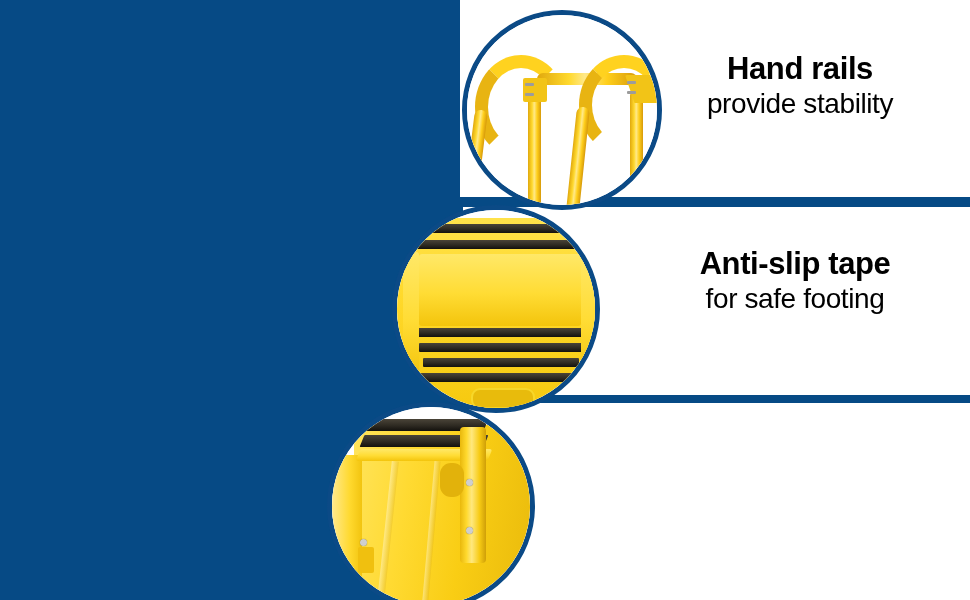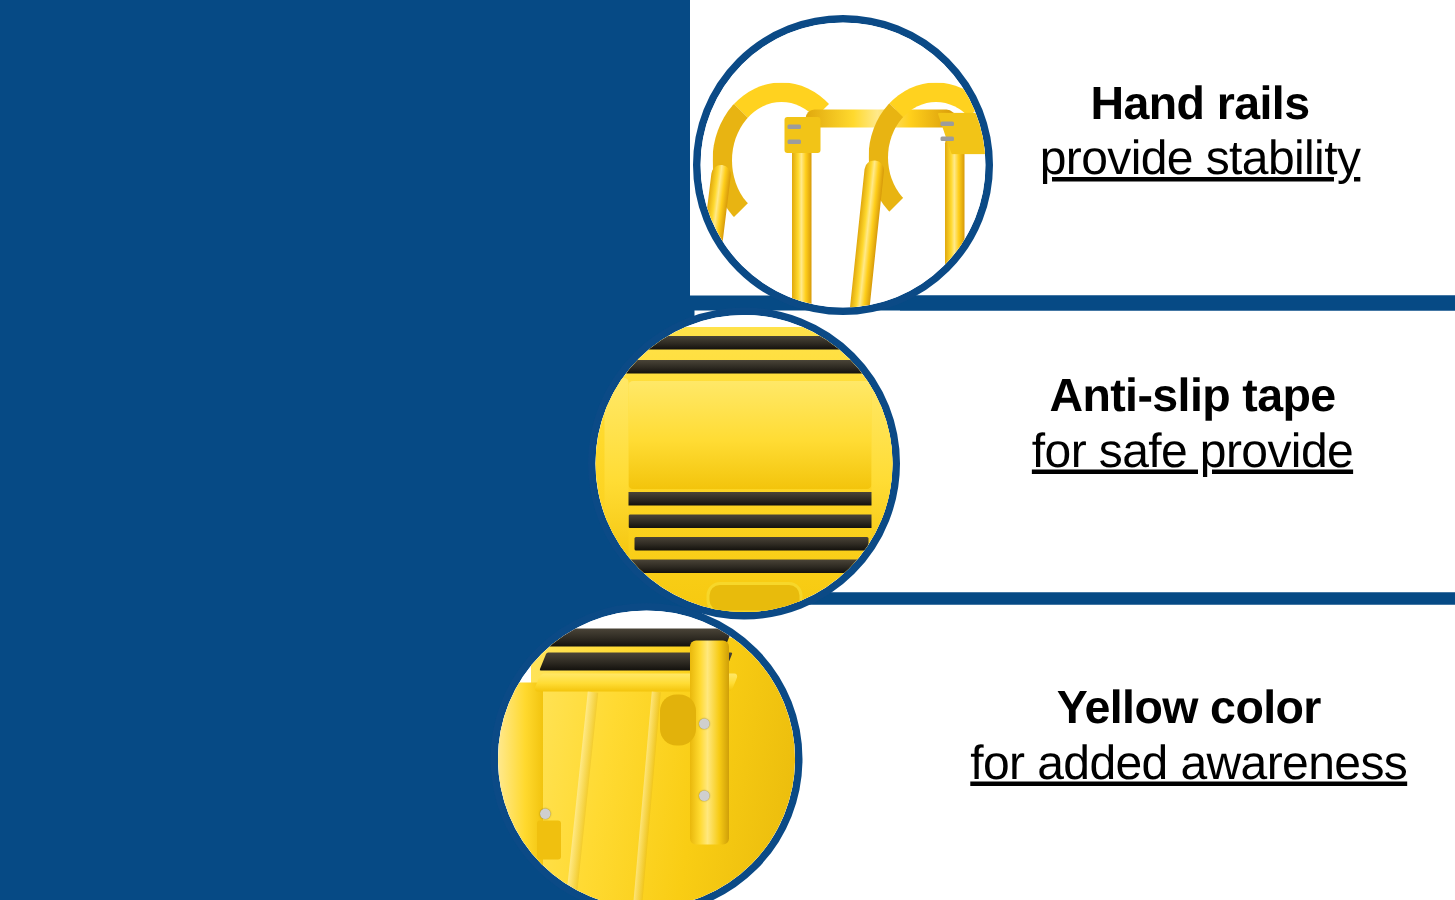--- a/index.html
+++ b/index.html
@@ -66,24 +66,23 @@
   .feature-title {
     display: block;
     font-weight: 700;
     font-size: 31px;
     line-height: 1.12;
     letter-spacing: -0.4px;
   }
   .feature-sub {
     display: block;
     font-weight: 400;
-    font-size: 32px;
+    font-size: 28px;
     line-height: 1.18;
     letter-spacing: -0.4px;
-    text-decoration: underline;
   }
   #text-1 { left: 640px; top: 52px;  width: 320px; text-align: center; }
   #text-2 { left: 630px; top: 247px; width: 330px; }
   #text-3 { left: 620px; top: 455px; width: 345px; }
 
   
   .photo-circle {
     position: absolute;
     border-radius: 50%;
     background: #ffffff;
@@ -243,21 +242,21 @@
 
       <div class="handle-slot" style="left:74px; top:178px; width:60px; height:17px;"></div>
 
       <div class="tread-plate" style="left:6px; top:42px; width:16px; height:126px;"></div>
       <div class="tread-plate" style="left:184px; top:42px; width:16px; height:126px;"></div>
     </div>
   </div>
 
   <div class="feature-text" id="text-2">
     <span class="feature-title">Anti-slip tape</span>
-    <span class="feature-sub">for safe provide</span>
+    <span class="feature-sub">for safe footing</span>
   </div>
 
   <div class="photo-circle" id="circle-3">
     <div class="photo-inner">
       <div class="side-bg"></div>
 
       <div class="side-body" style="left:22px; top:18px; width:182px; height:185px;"></div>
       <div class="side-body" style="left:0px; top:48px; width:30px; height:158px;
                   background:linear-gradient(90deg,#ffe98e 0%,#ffd92e 60%,#f2c40f 100%);"></div>
 
@@ -274,18 +273,14 @@
 
       <div style="position:absolute; left:108px; top:56px; width:24px; height:34px;
                   background:#e2b20b; border-radius:11px;"></div>
 
       <div style="position:absolute; left:26px; top:140px; width:16px; height:26px;
                   background:#f0c00f; border-radius:2px;"></div>
       <div class="rivet" style="left:28px; top:132px;"></div>
     </div>
   </div>
 
-  <div class="feature-text" id="text-3">
-    <span class="feature-title">Yellow color</span>
-    <span class="feature-sub">for added awareness</span>
-  </div>
 
 </div>
 
 </body></html>

